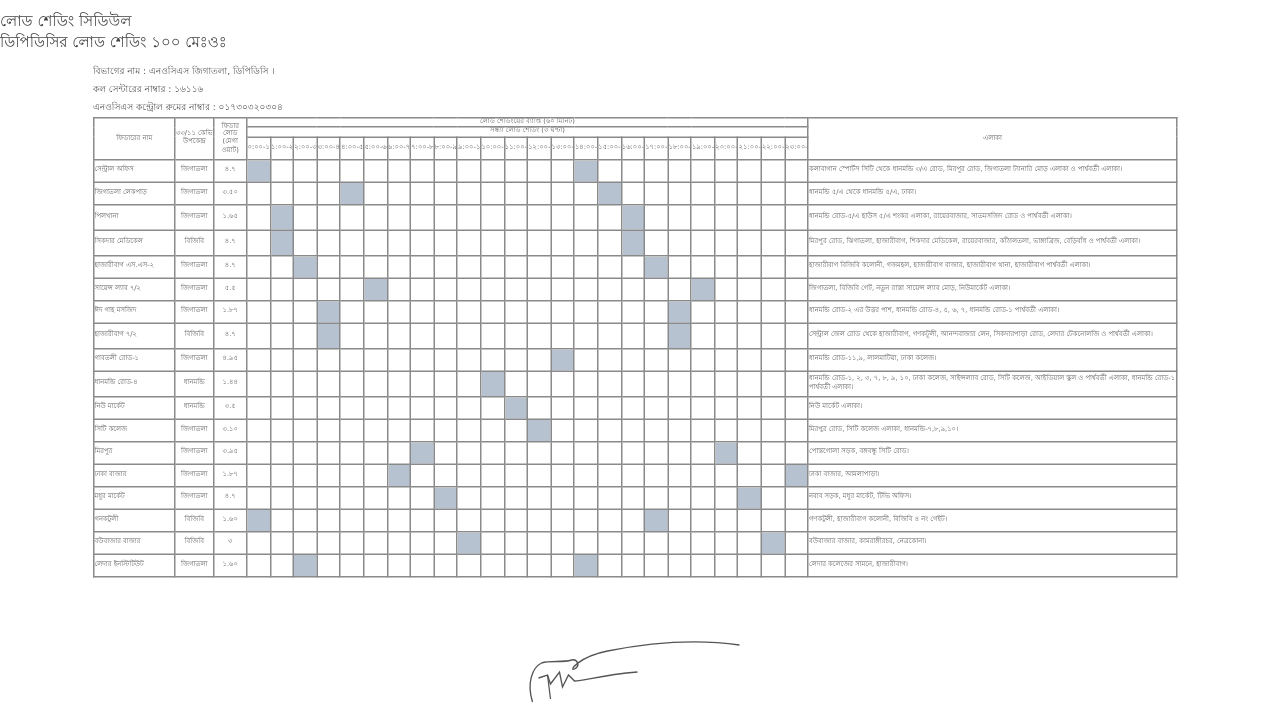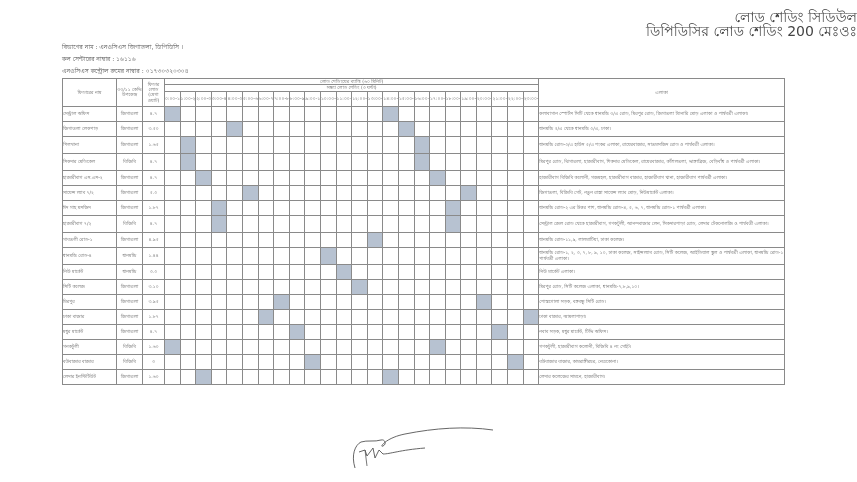--- a/index.html
+++ b/index.html
@@ -1,17 +1,17 @@
 <!DOCTYPE html>
 <html><head>
 <meta charset="utf-8">
 <style>
   html,body{margin:0;padding:0;background:#fff;}
   body{width:857px;height:482px;position:relative;overflow:hidden;font-family:"DejaVu Sans",sans-serif;color:#555;}
-  .title{position:absolute;left:0;width:857px;text-align:right;font-size:14px;color:#444;}
+  .title{position:absolute;left:0;width:857px;text-align:left;font-size:10px;color:#444;}
   .t1{top:6px;}
   .t2{top:20px;}
   .meta{position:absolute;left:62px;font-size:6px;color:#555;}
   .m1{top:42px;}
   .m2{top:54px;}
   .m3{top:66px;}
   table.sched{position:absolute;left:62px;top:78px;border-collapse:collapse;table-layout:fixed;width:723px;}
   table.sched td, table.sched th{border:1px solid #8a8a8a;padding:0;font-weight:normal;font-size:4.5px;color:#666;overflow:hidden;line-height:1.2;}
   th.hd{font-size:5px;text-align:center;}
   th.slot{height:14px;font-size:3.2px;text-align:left;padding-left:1px;}
@@ -21,21 +21,21 @@
   td.cell{height:14px;}
   td.cell.on{background:#b7c2d1;}
   td.area{font-size:4px;padding-left:2px;text-align:left;line-height:1.35;}
   tr.tall td.cell{height:16px;}
   .sig{position:absolute;left:345px;top:420px;width:150px;height:60px;}
 </style>
 </head>
 <body>
 
 <div class="title t1">লোড শেডিং সিডিউল</div>
-<div class="title t2">ডিপিডিসির লোড শেডিং 200 মেঃওঃ</div>
+<div class="title t2">ডিপিডিসির লোড শেডিং ১০০ মেঃওঃ</div>
 <div class="meta m1">বিভাগের নাম : এনওসিএস জিগাতলা, ডিপিডিসি ।</div>
 <div class="meta m2">কল সেন্টারের নাম্বার : ১৬১১৬</div>
 <div class="meta m3">এনওসিএস কন্ট্রোল রুমের নাম্বার : ০১৭৩০৩২০৩০৪</div>
 
 <table class="sched">
   <colgroup id="cols">
       <col style="width: 54px;">
       <col style="width: 26px;">
       <col style="width: 22px;">
       <col style="width: 15.6px;">

